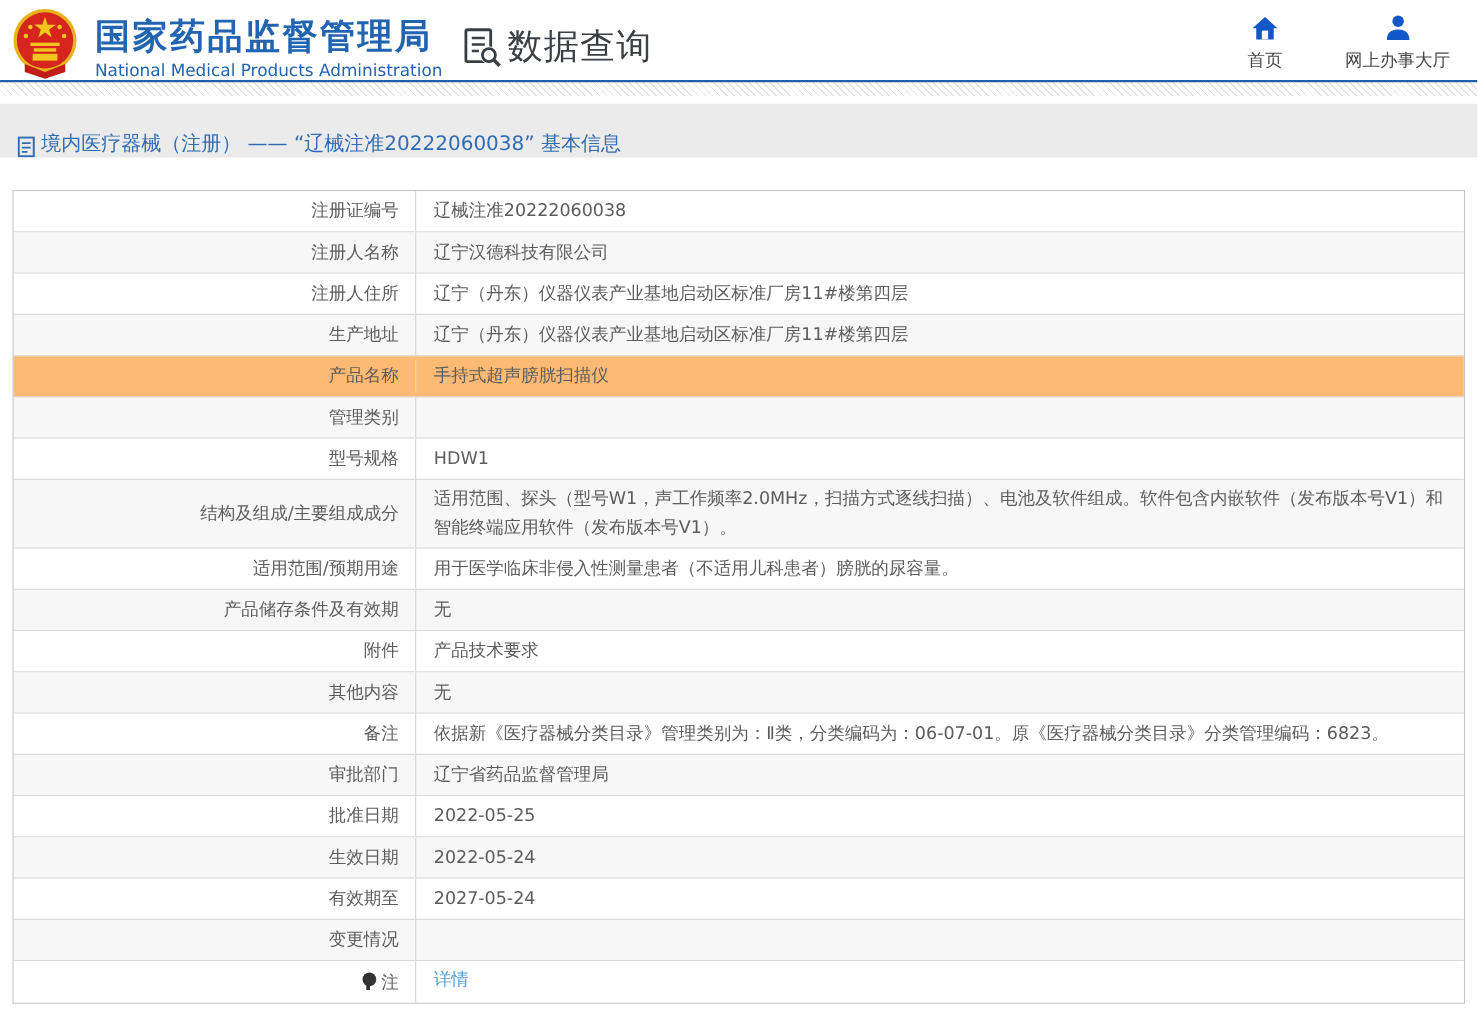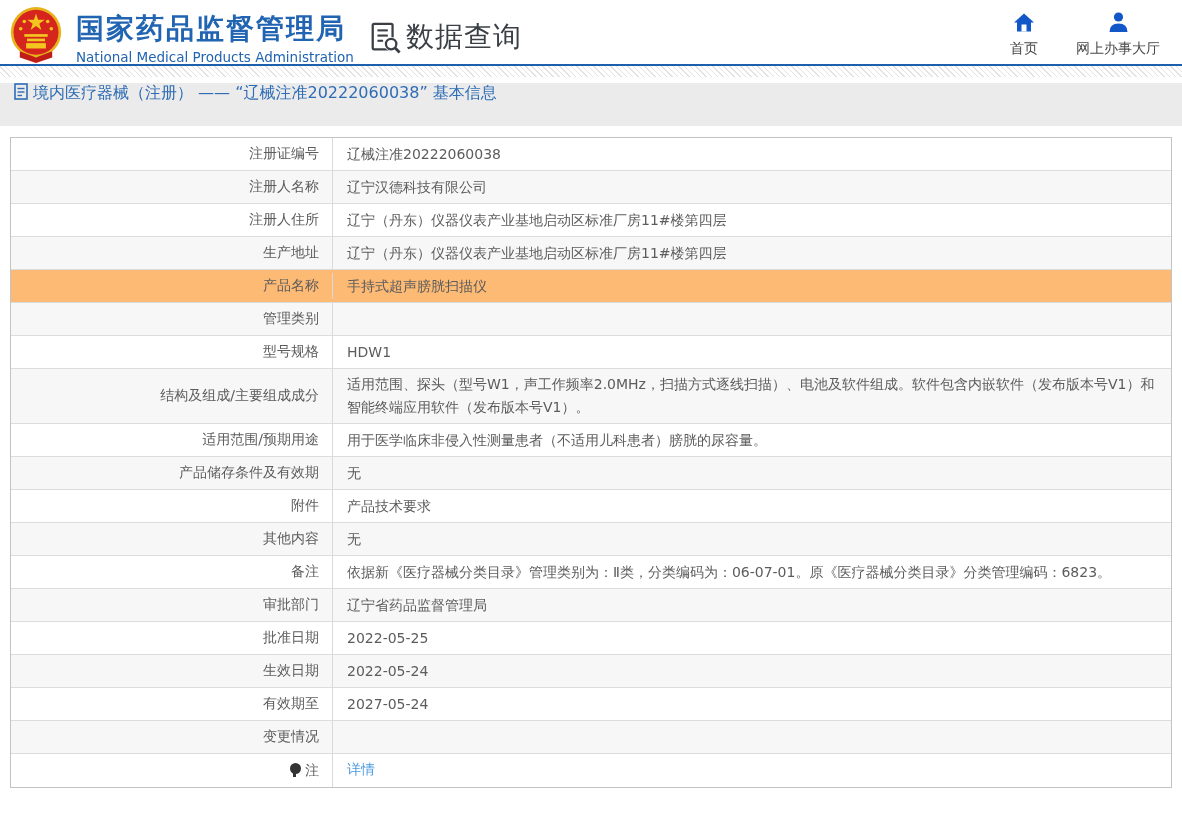--- a/index.html
+++ b/index.html
@@ -8,36 +8,36 @@
 
   
   .site-header { position:relative; height:64px; background:#fff; }
   .emblem { position:absolute; left:9px; top:6px; width:54px; height:58px; }
   .title-block { position:absolute; left:76px; top:12px; }
   .title-cn { font-size:28px; font-weight:bold; color:#2164b2; letter-spacing:2px; line-height:34px; }
   .title-en { font-size:13.5px; color:#2164b2; margin-top:3px; }
   .data-query { position:absolute; left:368px; top:18px; display:flex; align-items:center; cursor:pointer; }
   .data-query svg { width:34px; height:34px; }
   .data-query-label { font-size:28px; color:#3a3f45; margin-left:4px; letter-spacing:1px; }
-  .header-nav { position:absolute; right:22px; top:10px; display:flex; gap:38px; }
+  .header-nav { position:absolute; right:22px; top:10px; display:flex; gap:50px; }
   .nav-item { display:flex; flex-direction:column; align-items:center; cursor:pointer; }
   .nav-item .nav-icon { height:24px; display:flex; align-items:center; }
   .nav-item .nav-label { font-size:14px; color:#474747; margin-top:6px; }
 
   .blue-line { height:2px; background:#1b5fad; }
   .hatch-strip { height:11px; background:repeating-linear-gradient(45deg,#ffffff 0px,#ffffff 3px,#e2e2e2 3px,#e2e2e2 4px); }
   .gap-strip { height:6px; background:#fff; }
 
   
-  .breadcrumb-bar { height:43px; background:#ebebeb; display:flex; align-items:flex-start; padding-left:14px; }
+  .breadcrumb-bar { height:43px; background:#ebebeb; display:flex; align-items:flex-end; padding-left:14px; }
   .breadcrumb-doc-icon { width:14px; height:17px; margin-right:5px; flex:0 0 auto; }
   .breadcrumb-text { font-size:16px; color:#2e6cb5; }
 
   
-  .main-area { padding:11px 10px 0 10px; }
+  .main-area { padding:26px 10px 0 10px; }
   .info-table { width:100%; border:1px solid #c3c3c3; }
   .trow { display:flex; border-bottom:1px solid #dcdcdc; background:#fff; min-height:33px; }
   .trow:last-child { border-bottom:none; }
   .trow:nth-child(even) { background:#f7f7f7; }
   .trow.hl { background:#fdba74;align-items:center; }
   .tlabel { width:322px; flex:0 0 322px; border-right:1px solid #d9d9d9;
             display:flex; align-items:center; justify-content:flex-end;
             padding:4px 13px 4px 4px; font-size:14px; color:#5c5c5c; }
   .tvalue { flex:1; display:flex; align-items:center; padding:4px 14px;
             font-size:14px; color:#5c5c5c; line-height:23px; }

